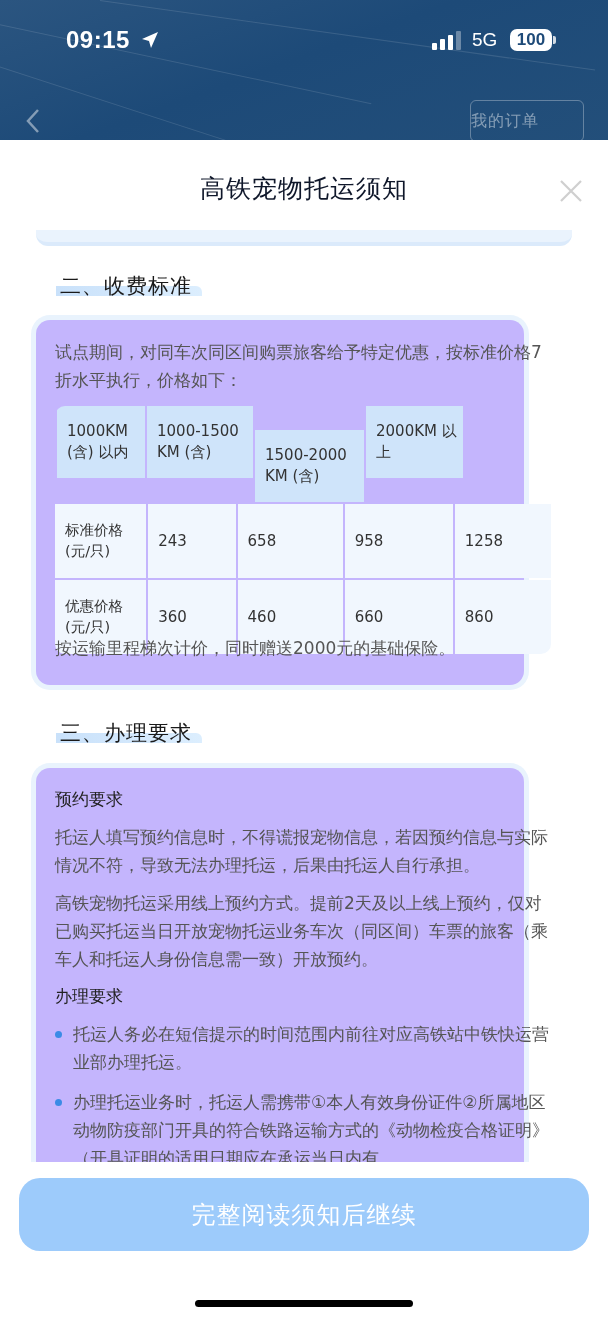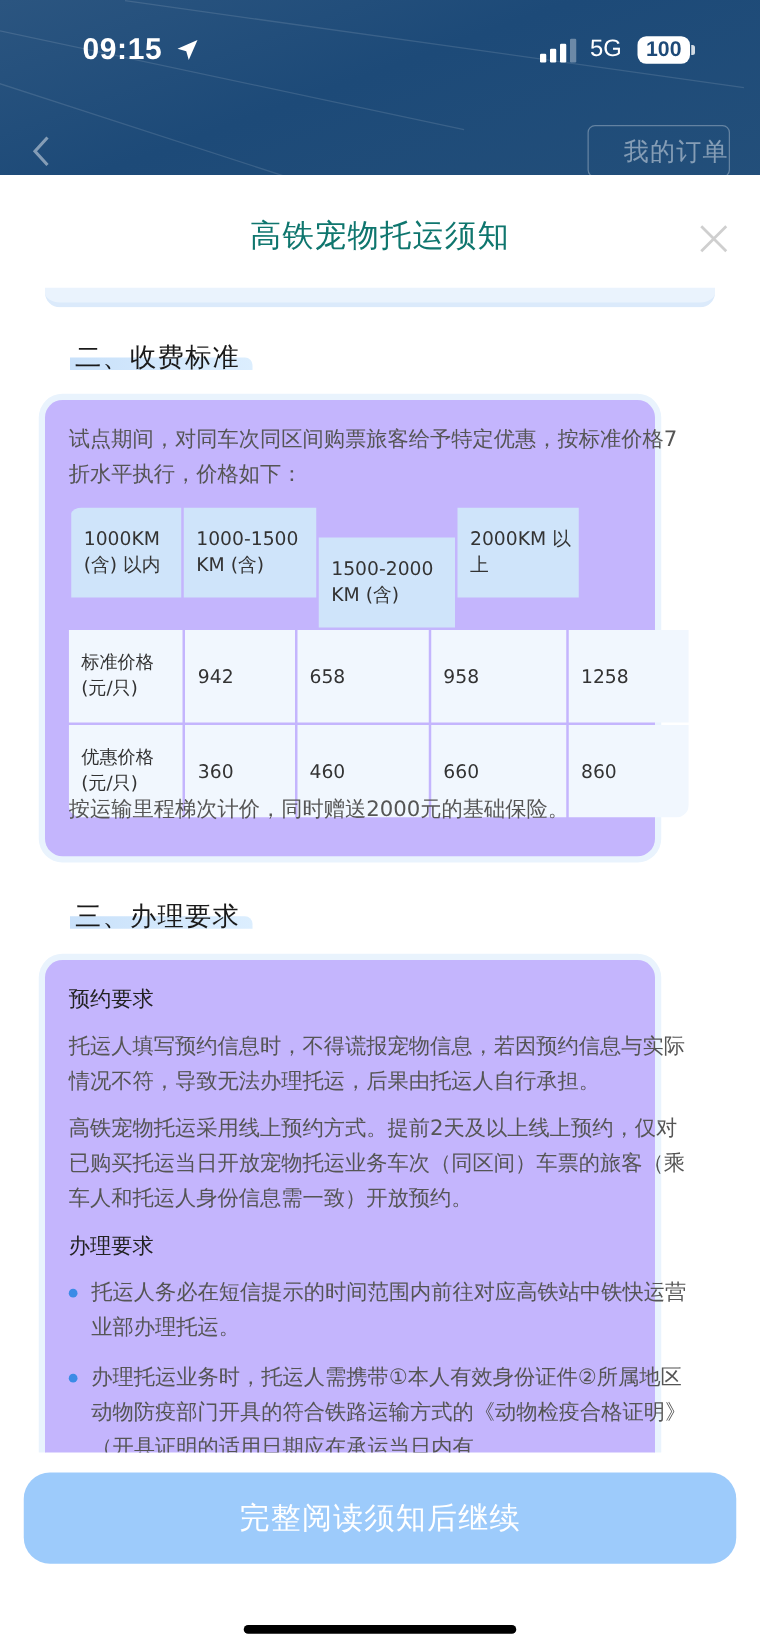--- a/index.html
+++ b/index.html
@@ -16,24 +16,24 @@
   .status-bar { position: absolute; left: 0; top: 0; width: 608px; height: 80px; color: #fff; }
   .status-time { position: absolute; left: 66px; top: 26px; font-size: 24px; font-weight: 600; letter-spacing: 0.5px; font-family: "Liberation Sans", sans-serif; }
   .loc-icon { position: absolute; left: 140px; top: 30px; width: 20px; height: 20px; }
   .signal { position: absolute; left: 432px; top: 32px; width: 30px; height: 18px; }
   .signal span { position: absolute; bottom: 0; width: 5px; background: #fff; border-radius: 1px; }
   .net { position: absolute; left: 472px; top: 29px; font-size: 19px; font-family: "Liberation Sans", sans-serif; }
   .battery { position: absolute; left: 510px; top: 29px; width: 42px; height: 22px; background: #fff; border-radius: 7px; color: #1e4a78; font-weight: 700; font-size: 17px; text-align: center; line-height: 22px; font-family: "Liberation Sans", sans-serif; }
   .battery-nub { position: absolute; left: 553px; top: 36px; width: 3px; height: 8px; background: #fff; border-radius: 0 2px 2px 0; opacity: 0.8; }
 
   .back-icon { position: absolute; left: 22px; top: 106px; width: 22px; height: 30px; }
-  .orders-btn { position: absolute; left: 470px; top: 100px; width: 114px; height: 42px; border: 1.5px solid rgba(255,255,255,0.3); border-radius: 6px; color: rgba(255,255,255,0.45); font-size: 20px; text-align: right; line-height: 40px; letter-spacing: 1px; }
+  .orders-btn { position: absolute; left: 470px; top: 100px; width: 114px; height: 42px; border: 1.5px solid rgba(255,255,255,0.3); border-radius: 6px; color: rgba(255,255,255,0.45); font-size: 16px; text-align: left; line-height: 40px; letter-spacing: 1px; }
 
   .sheet { position: absolute; left: 0; top: 140px; width: 608px; height: 1179px; background: #fff; }
-  .sheet-title { position: absolute; left: 0; top: 32px; width: 608px; text-align: center; font-size: 25px; color: #0f766e; font-weight: 500; letter-spacing: 1px; }
+  .sheet-title { position: absolute; left: 0; top: 32px; width: 608px; text-align: center; font-size: 25px; color: #0f172a; font-weight: 500; letter-spacing: 1px; }
   .close-icon { position: absolute; left: 558px; top: 38px; width: 26px; height: 26px; }
 
   .scroll-area { position: absolute; left: 0; top: 90px; width: 608px; height: 932px; overflow: hidden; }
   .prev-card-bottom { position: absolute; left: 36px; top: 0; width: 536px; height: 16px; background: #eaf3fd; border-radius: 0 0 12px 12px; border-bottom: 4px solid #dbeafb; }
 
   .section-heading { position: absolute; left: 60px; font-size: 21px; color: #1a1a1a; font-weight: 500; letter-spacing: 1px; z-index: 1; }
   .section-underline { position: absolute; left: 56px; height: 10px; width: 146px; background: linear-gradient(90deg, #c9e1fa, #dceefe); border-radius: 0 6px 0 0; }
 
   .card { position: absolute; left: 36px; width: 488px; background: #c4b5fd; border-radius: 14px; box-shadow: 0 0 0 5px #e9f3fd; }
   .card-text { font-size: 17px; line-height: 28px; color: #555; }
@@ -101,21 +101,21 @@
 
       <div class="price-table" style="display:block;border-radius:10px;overflow:hidden;">
         <div class="pt-row pt-head">
           <div class="pt-cell" style="width:88px;margin-left:2px;">1000KM (含) 以内</div>
           <div class="pt-cell" style="width:106px;margin-left:2px;">1000-1500 KM (含)</div>
           <div class="pt-cell" style="width:109px;margin-left:2px;margin-top:24px;">1500-2000 KM (含)</div>
           <div class="pt-cell" style="width:97px;margin-left:2px;">2000KM 以上</div>
         </div>
         <div class="pt-row pt-body" style="margin-top:2px;">
           <div class="pt-cell pt-rowlabel" style="width:92px;">标准价格 (元/只)</div>
-          <div class="pt-cell" style="width:88px;margin-left:2px;">942</div>
+          <div class="pt-cell" style="width:88px;margin-left:2px;">243</div>
           <div class="pt-cell" style="width:106px;margin-left:2px;">658</div>
           <div class="pt-cell" style="width:109px;margin-left:2px;">958</div>
           <div class="pt-cell" style="width:97px;margin-left:2px;">1258</div>
         </div>
         <div class="pt-row pt-body" style="margin-top:2px;">
           <div class="pt-cell pt-rowlabel" style="width:92px;">优惠价格 (元/只)</div>
           <div class="pt-cell" style="width:88px;margin-left:2px;">360</div>
           <div class="pt-cell" style="width:106px;margin-left:2px;">460</div>
           <div class="pt-cell" style="width:109px;margin-left:2px;">660</div>
           <div class="pt-cell" style="width:97px;margin-left:2px;">860</div>

